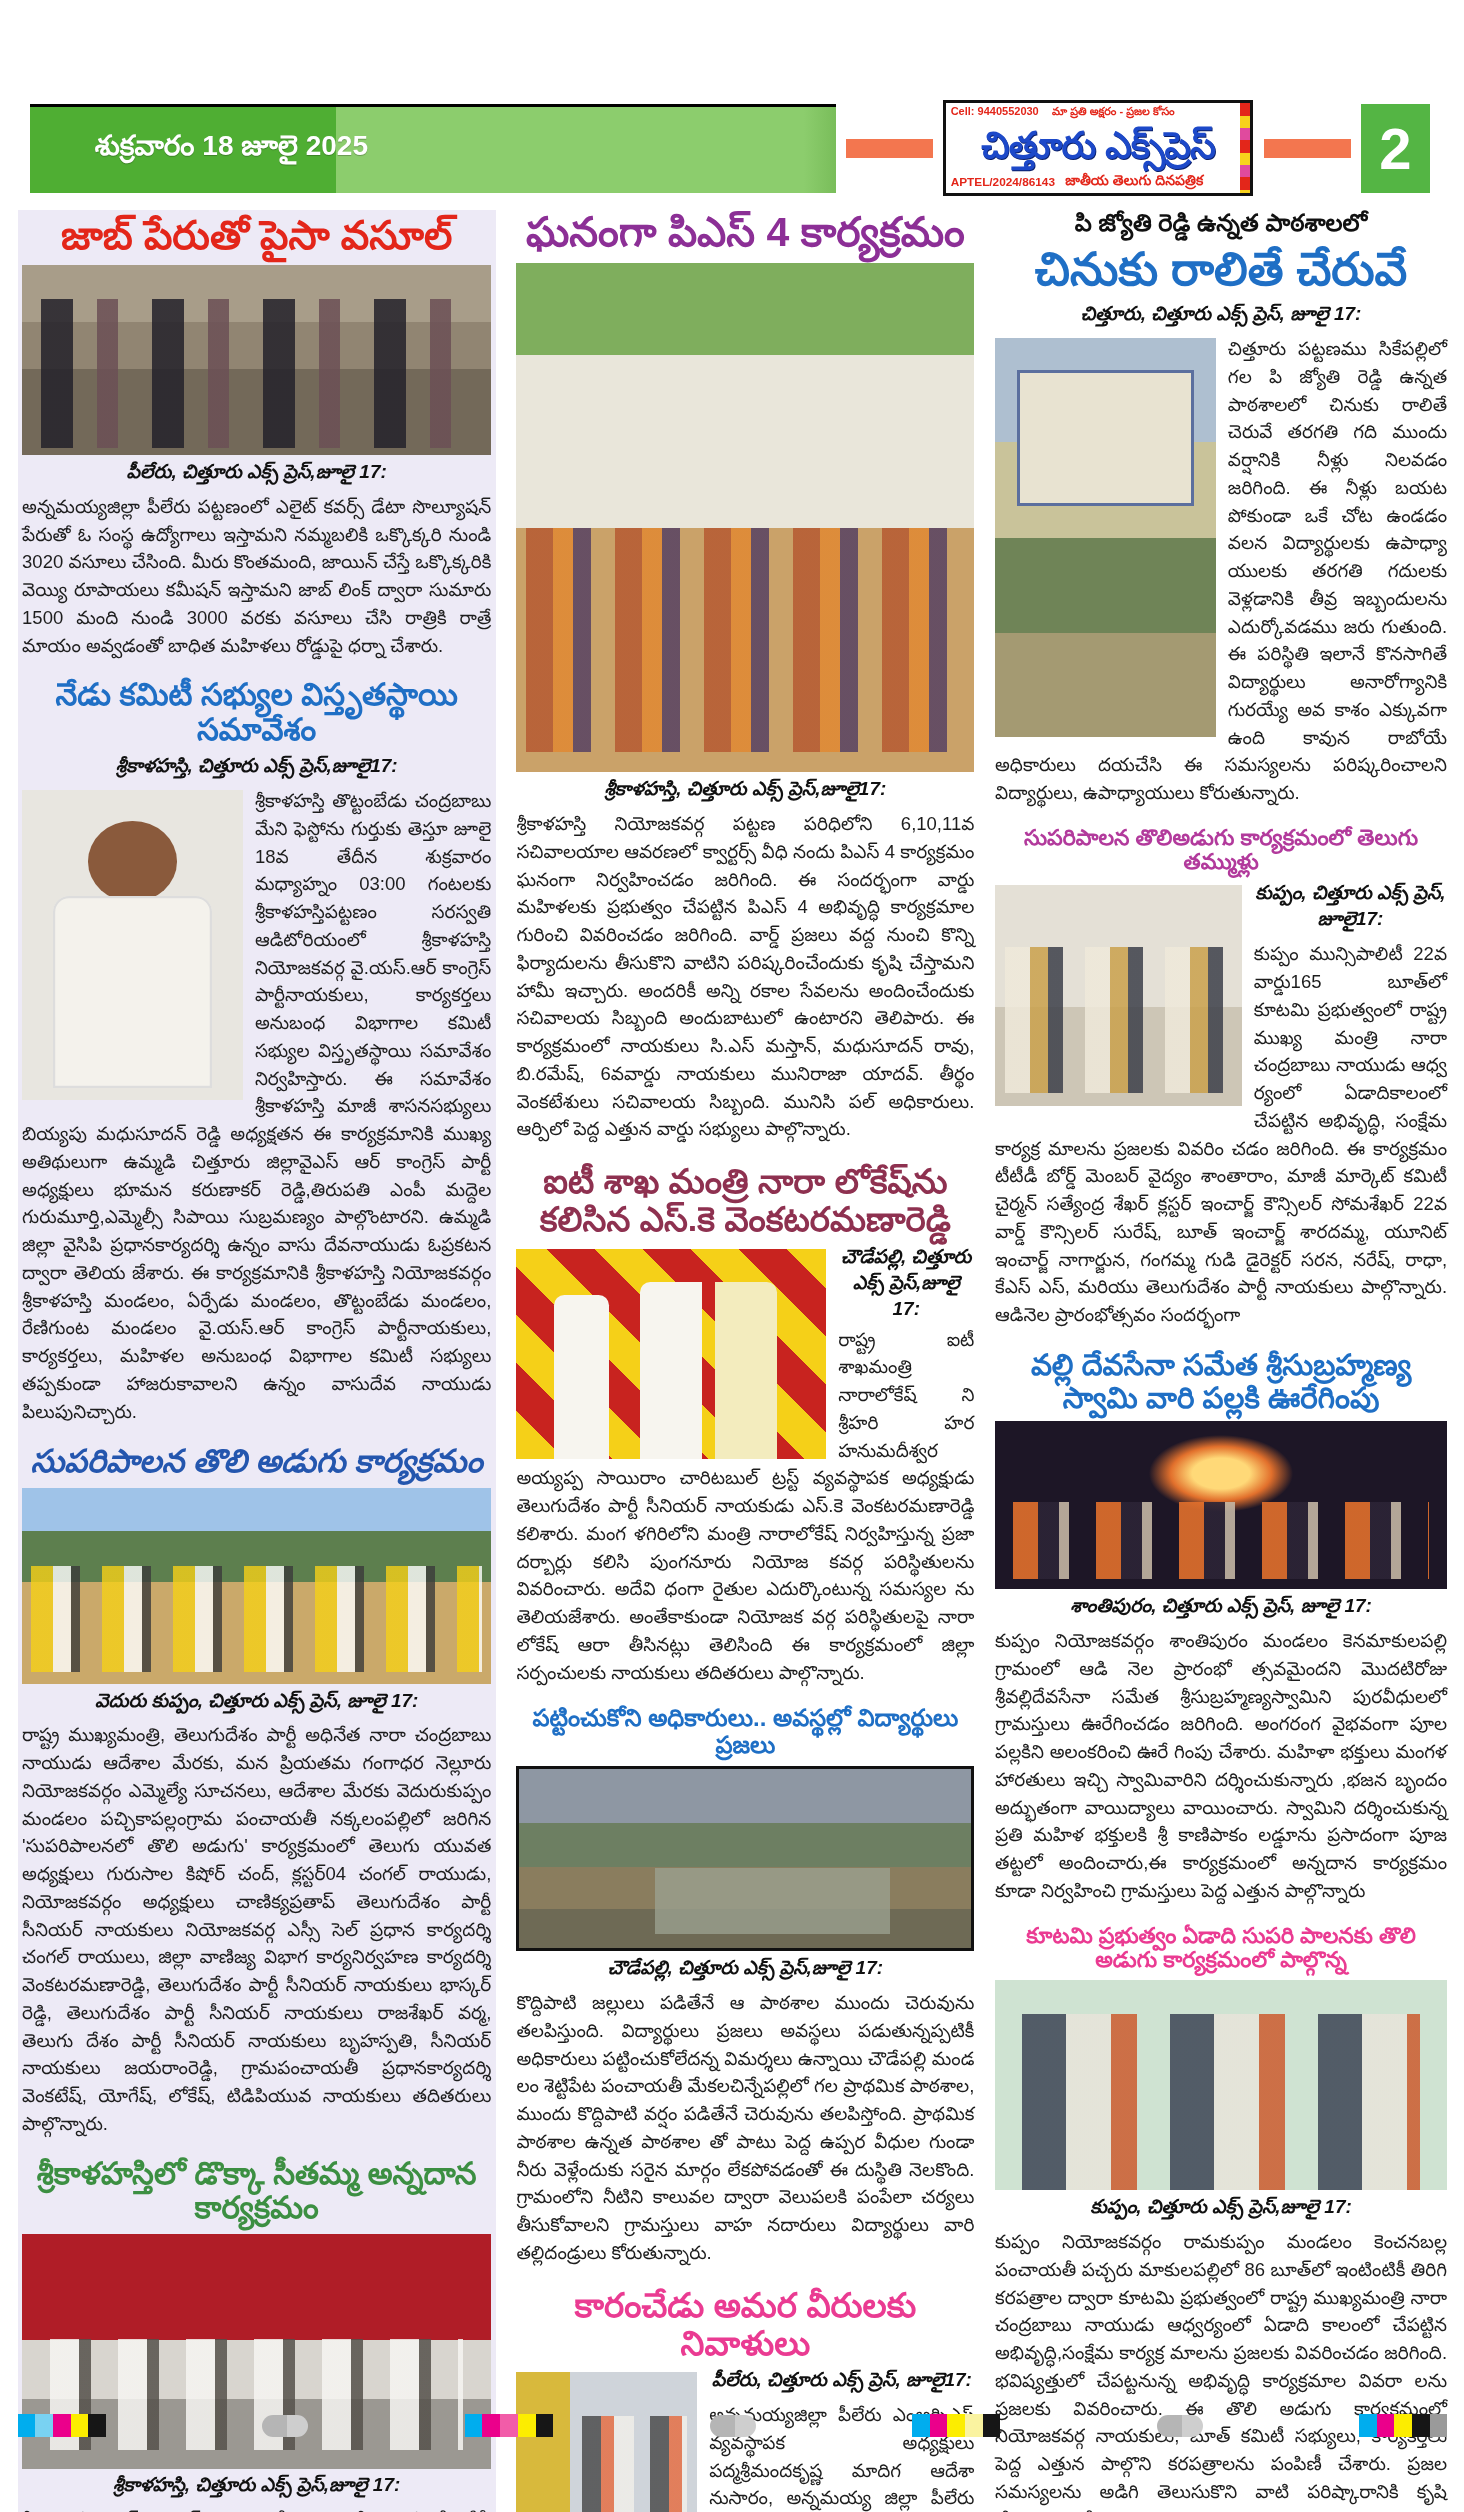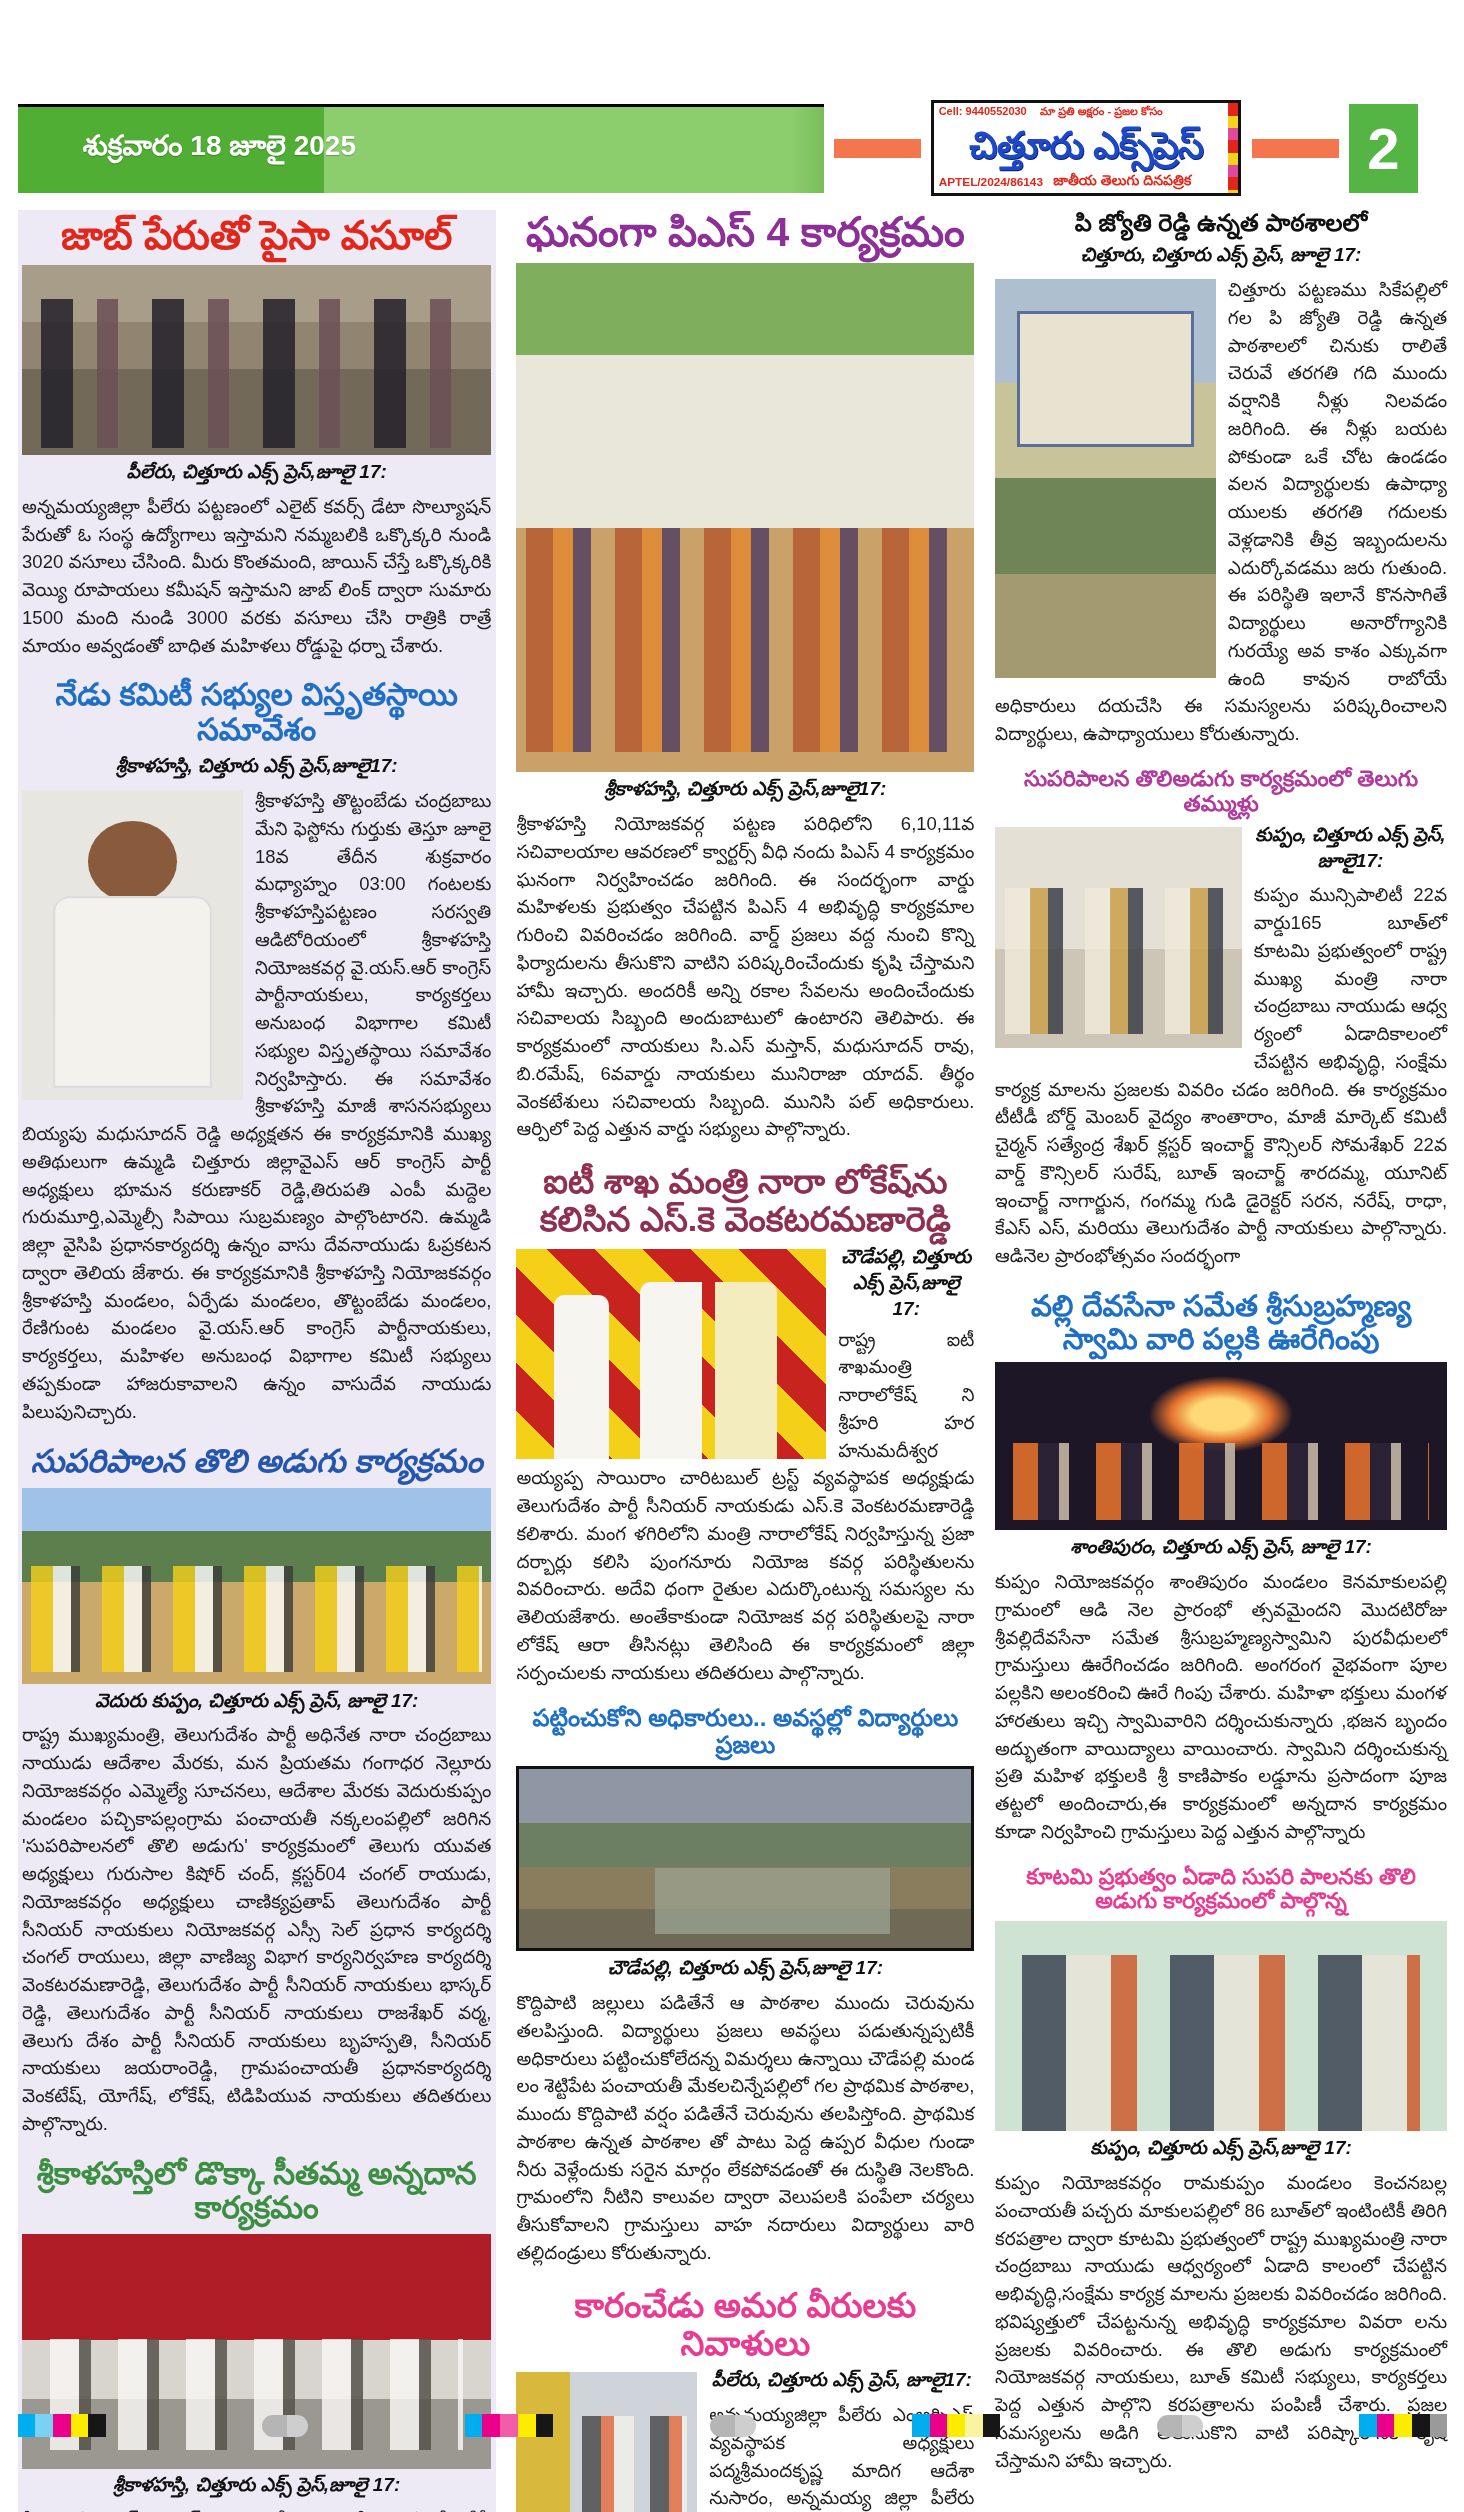--- a/index.html
+++ b/index.html
@@ -2,21 +2,21 @@
 <html style="font-size:11.8px"><head>
 <meta charset="utf-8">
 <style>
   html,body{margin:0;padding:0;background:#ffffff;}
   .page{position:relative;width:1465px;height:2512px;overflow:hidden;background:#ffffff;
         font-family:"Liberation Sans","DejaVu Sans",sans-serif;color:#222;}
   
   .header{position:absolute;top:102px;left:17.7px;right:17.7px;height:92px;display:flex;align-items:center;}
   .datebar{width:806px;height:86px;border-top:3px solid #000;
            background:linear-gradient(90deg,#4fae33 0%,#4fae33 38%,#8ccd6d 38%,#8ccd6d 96%,#79bd5a 100%);
-           display:flex;align-items:center;}
+           display:flex;align-items:center;margin-left:12px;}
   .datebar span{color:#fff;font-weight:bold;font-size:28px;padding-left:65px;text-shadow:0 0.7px 0.7px rgba(0,0,0,.25);}
   .dash{width:87px;height:19px;background:#f3764f;margin:0 10.3px;flex:none;}
   .logo-box{width:304px;height:90px;background:#fff;border:3px solid #111;flex:none;position:relative;
             display:flex;flex-direction:column;justify-content:space-between;overflow:hidden;}
   .logo-top{display:flex;gap:13.3px;font-size:11px;font-weight:bold;color:#e3261a;padding:1.5px 4.4px 0 4.4px;white-space:nowrap;}
   .logo-title{font-size:37px;line-height:38px;font-weight:bold;color:#1d49c9;text-align:center;
               text-shadow:0.7px 0.7px 0 #0a1e66;letter-spacing:-0.7px;}
   .logo-bottom{display:flex;align-items:center;gap:10.3px;padding:0 4.4px 1.5px 4.4px;white-space:nowrap;}
   .logo-reg{font-size:11.8px;font-weight:bold;color:#e3261a;}
   .logo-tag{font-size:14px;font-weight:bold;color:#e3261a;}
@@ -184,20 +184,21 @@
           <p class="dateline">పీలేరు, చిత్తూరు ఎక్స్ ప్రెస్, జూలై17:</p>
           <p class="body">అన్నమయ్యజిల్లా పీలేరు ఎంఆర్పిఎస్ వ్యవస్థాపక అధ్యక్షులు పద్మశ్రీమందకృష్ణ మాదిగ ఆదేశా నుసారం, అన్నమయ్య జిల్లా  పీలేరు నియోజకవర్గ ఎంఎస్పి ఇన్చార్జి గండికోట వెంకటేశ్ ఆధ్వర్యంలో నిర్వహించిన కారంచేడు మృతవీరులకు నివాళులు అర్పించే కార్యక్రమానికి ప్రజా సంఘాల నాయకులు మాలమహానాడు రాష్ట్ర కార్యవర్గ సభ్యులు తుమ్మల ధరిని కుమార్, భారతీయ అంబేద్కర్ సేన రాష్ట్ర కార్యదర్శి పాలకుంట్ల శ్రీనివాసులు, జిల్లా కార్యదర్శి ముల్లంగి కృష్ణయ్య,బీసీ సంక్షేమ సంఘం ఉమ్మడి చిత్తూరుజిల్లా కన్వీనర్ ఎద్దుల మహేష్ యాదవ్లు పాల్గొన్నారు స్థానిక అంబేద్కర్ సర్కిల్ నందు అంబేద్కర్ విగ్రహానికి పూలమాలలు వేసి నివాళు లర్పించిన అనంతరం కారంచేడు మృతవీరుల చిత్రపటానికి నివాళులర్పించారు. ఈ సందర్భం గా నాయకులు మాట్లాడుతూ నేడు ఎస్సీ ఎస్టీ అట్రాసిటీ కేసు చట్టంమనకు అమల్లోకి వచ్చిందని ఈ చట్టాన్ని పెడదోవ పట్టకుండా సక్రమమైన మార్గంలో సద్వినియోగం చేసుకొని మన హక్కుల ను కాపాడుకోవాల్సిన బాధ్యత ప్రజాసంఘాలపై ఉందన్నారు.ఈ కార్యక్రమంలో వెంకట రమణ, చంద్రయ్య, రాచపల్లి వెంకటరమణ, విజయ భాస్కర, గండికోట రెడ్డి కుమార్, రాజేష్, నరసింహ, ఎంఎస్పి నాయకులు బాలసుబ్రమణ్యం, మురళి, విహెచ్పిఎస్ నాయకులు భాస్కర, వెంకటేష్,బీసీ నాయకులు అంబులెన్స్ బాబు, రవీంద్ర, హరీష్, మైనారిటీ నాయకులు ఫైర్ రోజ్ ఖాన్, నాయకులు అన్నవరం, రవి,రాము, తదితరులు పాల్గొన్నారు.</p>
         </div>
       </article>
     </div>
 
     <div class="col">
 
       <article class="story">
         <h3 class="kicker">పి జ్యోతి రెడ్డి ఉన్నత పాఠశాలలో</h3>
+        <h1 class="hl-blue sz62">చినుకు రాలితే చేరువే</h1>
         <p class="dateline">చిత్తూరు, చిత్తూరు ఎక్స్ ప్రెస్, జూలై 17:</p>
         <div class="flow">
           <div class="photo ph-r1 float-l" style="width:221px;height:399px" aria-label="వరద నీటిలో మునిగిన పాఠశాల ప్రాంగణం రెండు దృశ్యాలు"></div>
           <p class="body">చిత్తూరు పట్టణము సికేపల్లిలో గల పి జ్యోతి రెడ్డి ఉన్నత పాఠశాలలో చినుకు రాలితే చెరువే తరగతి గది ముందు వర్షానికి నీళ్లు నిలవడం జరిగింది. ఈ నీళ్లు బయట పోకుండా ఒకే చోట ఉండడం వలన విద్యార్థులకు ఉపాధ్యా యులకు తరగతి గదులకు వెళ్లడానికి తీవ్ర ఇబ్బందులను ఎదుర్కోవడము జరు గుతుంది. ఈ పరిస్థితి ఇలానే కొనసాగితే విద్యార్థులు అనారోగ్యానికి గురయ్యే అవ కాశం ఎక్కువగా ఉంది కావున రాబోయే అధికారులు దయచేసి ఈ సమస్యలను పరిష్కరించాలని విద్యార్థులు, ఉపాధ్యాయులు కోరుతున్నారు.</p>
         </div>
       </article>
 
       <article class="story">
         <h2 class="hl-magenta sz37">సుపరిపాలన తొలిఅడుగు కార్యక్రమంలో తెలుగు తమ్ముళ్లు</h2>
         <div class="flow">

